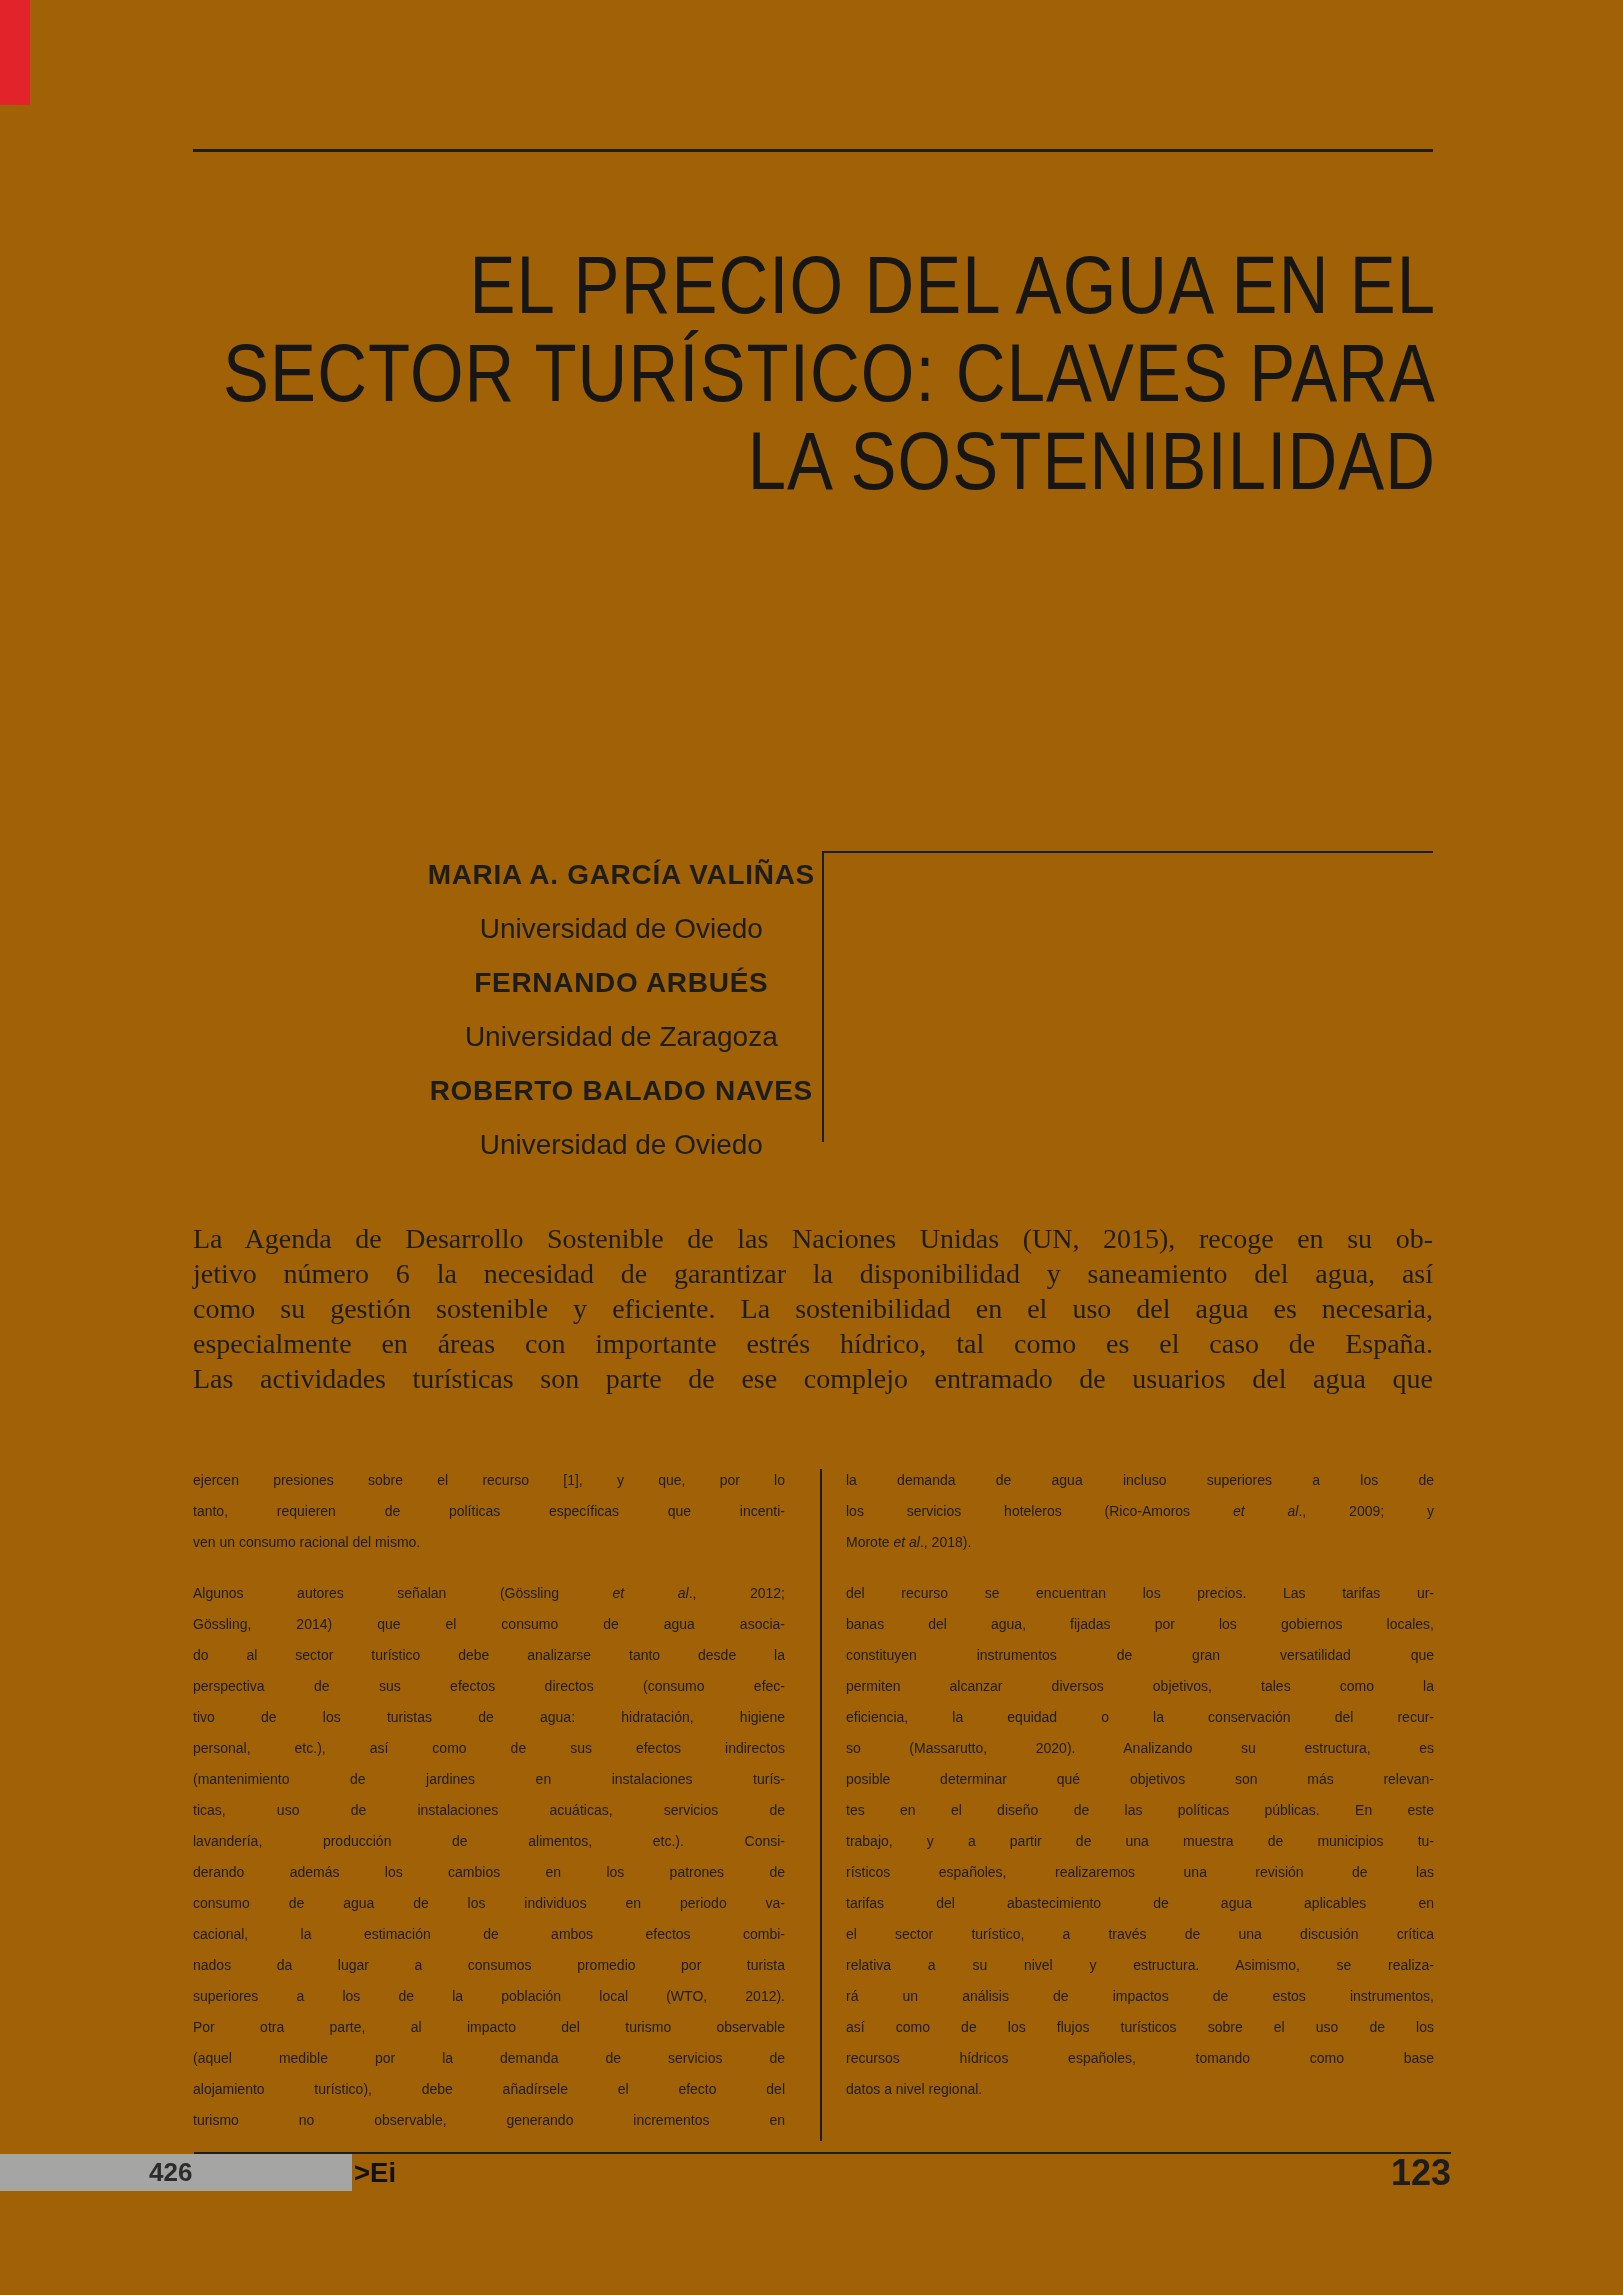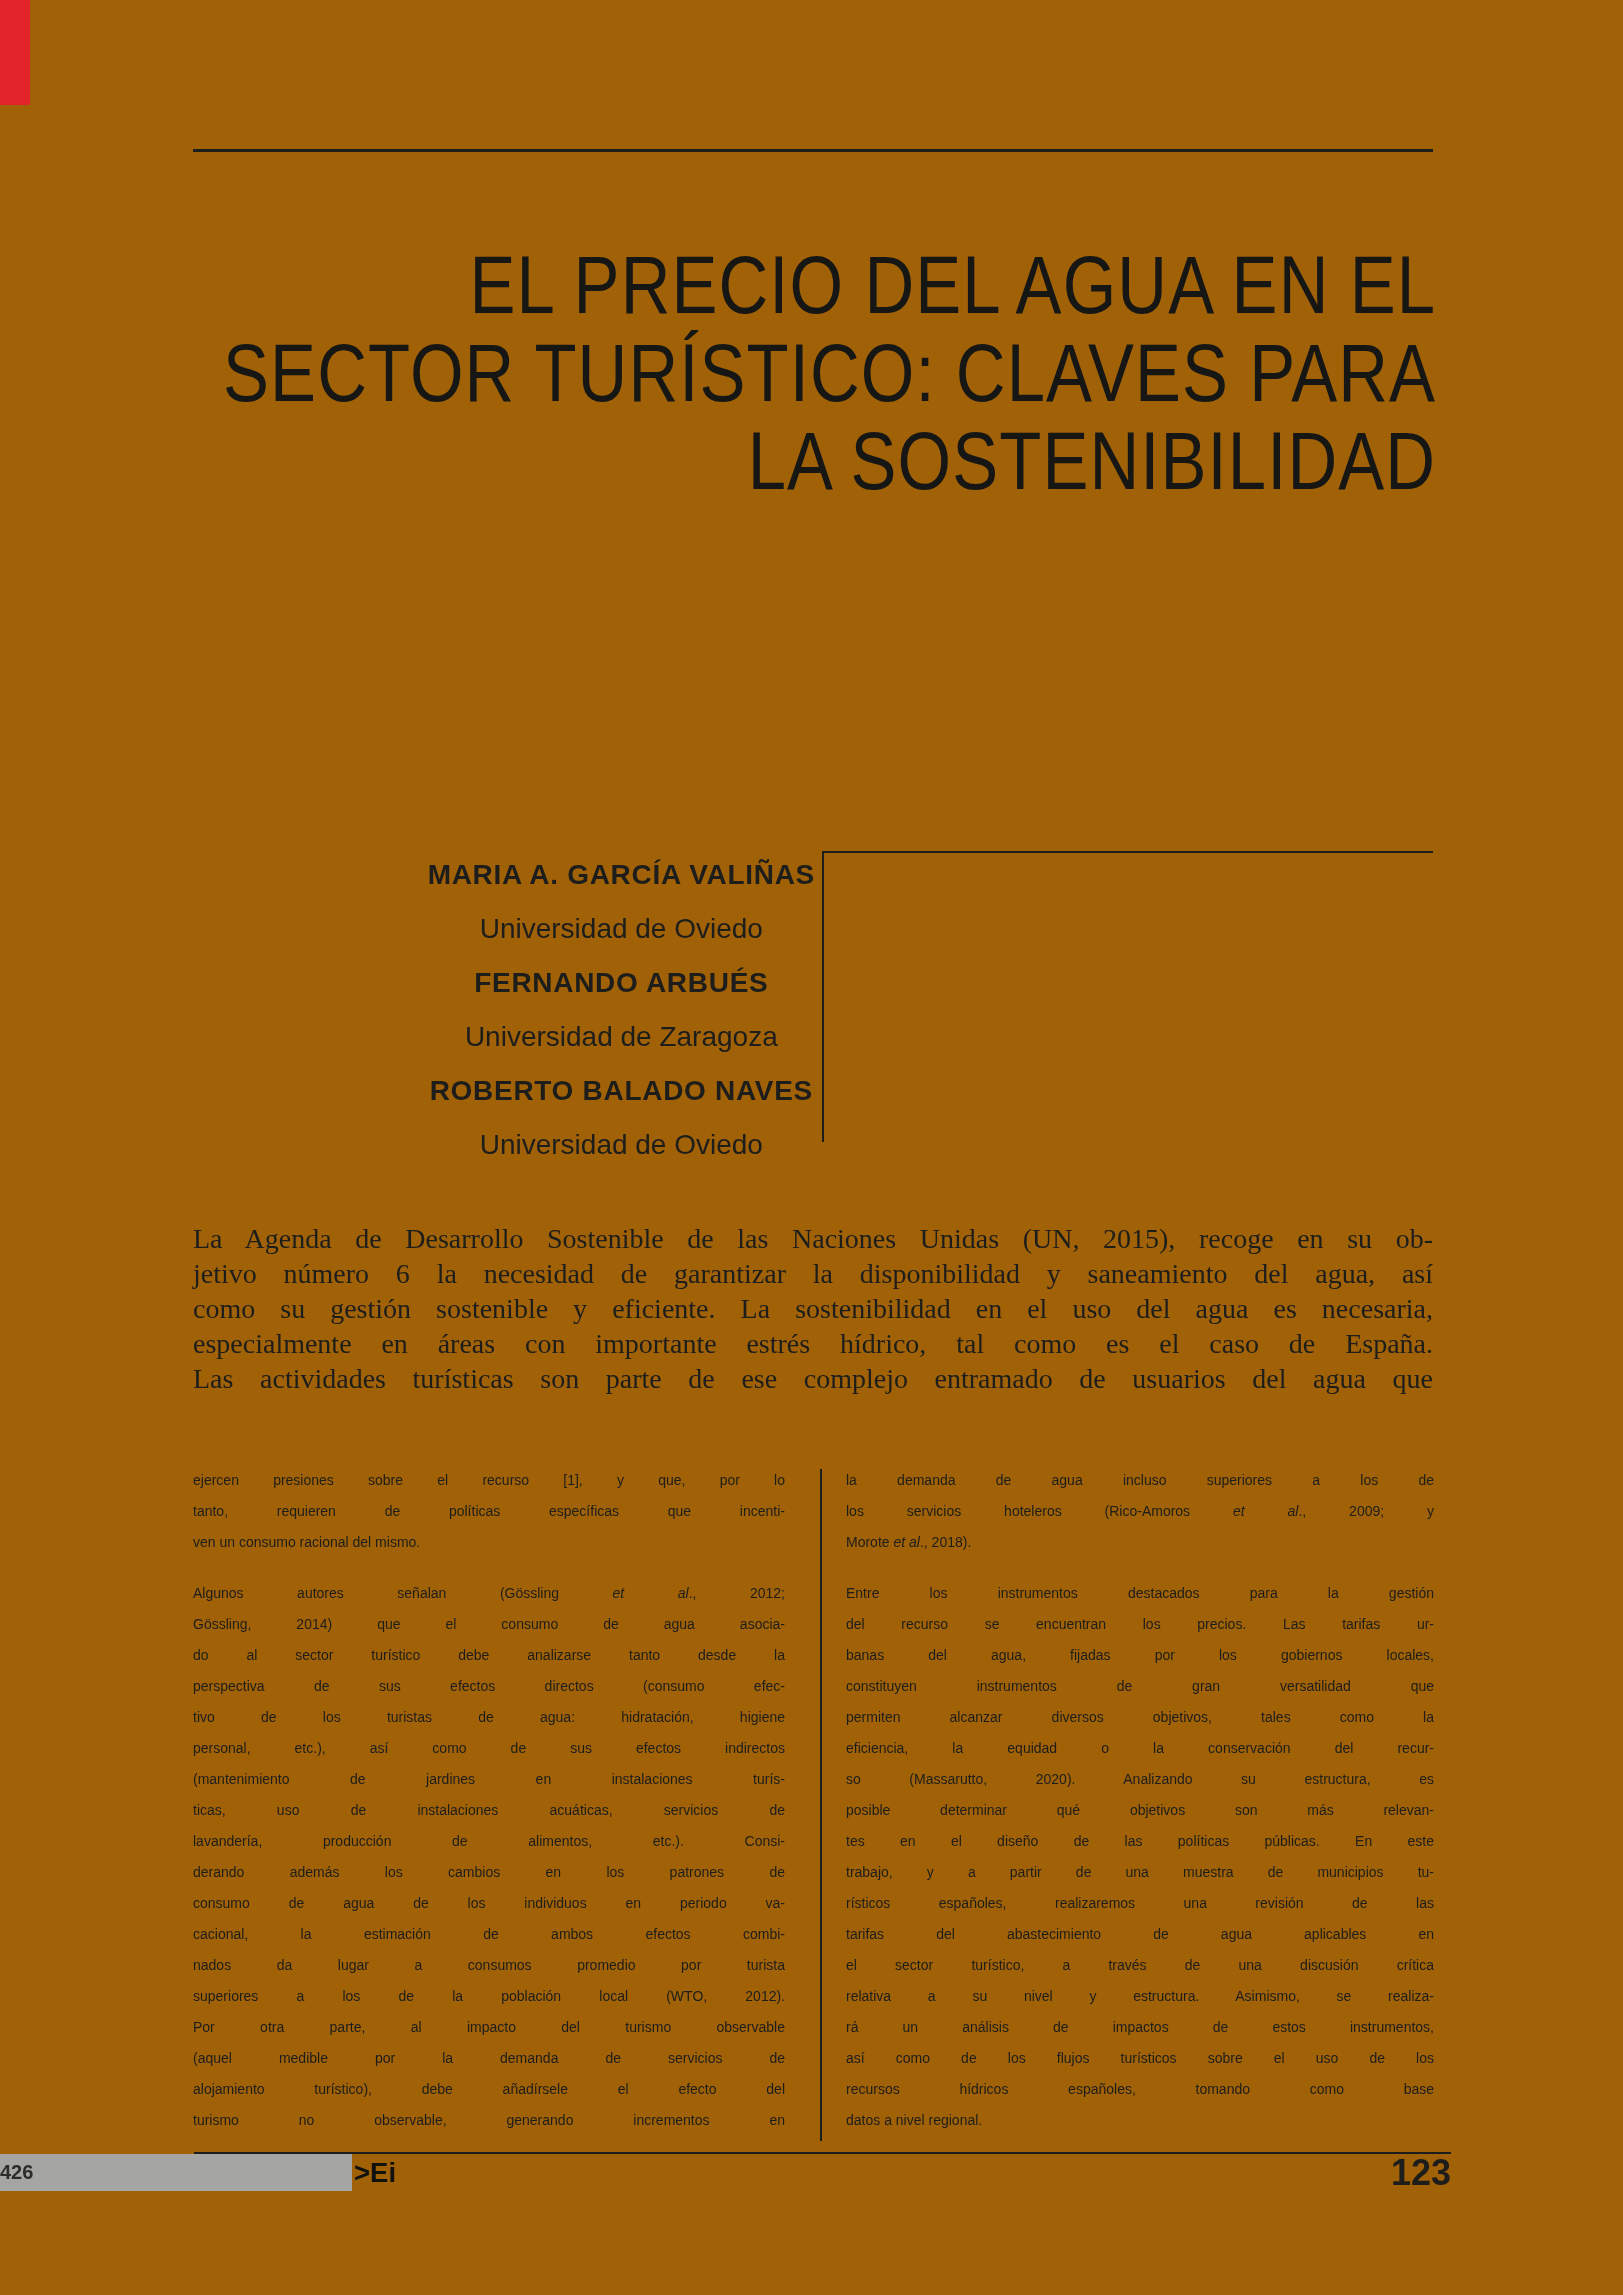--- a/index.html
+++ b/index.html
@@ -39,21 +39,21 @@
   .col-right{left:846px;width:588px;}
   .para + .para{margin-top:19.6px;}
   .col-line{line-height:31px;text-align:justify;text-align-last:justify;white-space:nowrap;}
   .col-line.para-end{text-align-last:left;}
   .it{font-style:italic;}
   .col-divider{position:absolute;left:820px;top:1469px;width:2px;height:672px;background:#1d1d1b;}
   
   .footer-rule{position:absolute;left:194px;top:2152px;width:1257px;height:2px;background:#1d1d1b;}
   .footer-gray{
     position:absolute;left:0;top:2154px;width:352px;height:37px;
-    text-align:left;font-size:20px;font-weight:bold;line-height:37px;
+    text-align:center;font-size:26px;font-weight:bold;line-height:37px;
     padding:0;box-sizing:border-box;color:#2c2c2a;text-decoration:underline;
   }
   .footer-gray span{padding-right:10.5px;display:inline-block;}
   .footer-brand{position:absolute;left:354px;top:2154px;font-size:27.5px;font-weight:bold;line-height:37px;color:#111110;}
   .footer-right{position:absolute;right:172px;top:2154px;font-size:36px;font-weight:700;line-height:37px;color:#1d1d1b;}
 </style>
 </head>
 <body>
 
 <div class="page">
@@ -116,21 +116,20 @@
       </div>
     </div>
   <div class="col-divider"></div>
   <div class="bodycol col-right" id="col-right">
       <div class="para">
         <div class="col-line">la demanda de agua incluso superiores a los de</div>
         <div class="col-line"><span>los servicios hoteleros (Rico-Amoros </span><span class="it">et al</span><span>., 2009; y</span></div>
         <div class="col-line para-end"><span>Morote </span><span class="it">et al</span><span>., 2018).</span></div>
       </div>
       <div class="para">
-        <div class="col-line">Entre los instrumentos destacados para la gestión</div>
         <div class="col-line">del recurso se encuentran los precios. Las tarifas ur-</div>
         <div class="col-line">banas del agua, fijadas por los gobiernos locales,</div>
         <div class="col-line">constituyen instrumentos de gran versatilidad que</div>
         <div class="col-line">permiten alcanzar diversos objetivos, tales como la</div>
         <div class="col-line">eficiencia, la equidad o la conservación del recur-</div>
         <div class="col-line">so (Massarutto, 2020). Analizando su estructura, es</div>
         <div class="col-line">posible determinar qué objetivos son más relevan-</div>
         <div class="col-line">tes en el diseño de las políticas públicas. En este</div>
         <div class="col-line">trabajo, y a partir de una muestra de municipios tu-</div>
         <div class="col-line">rísticos españoles, realizaremos una revisión de las</div>

